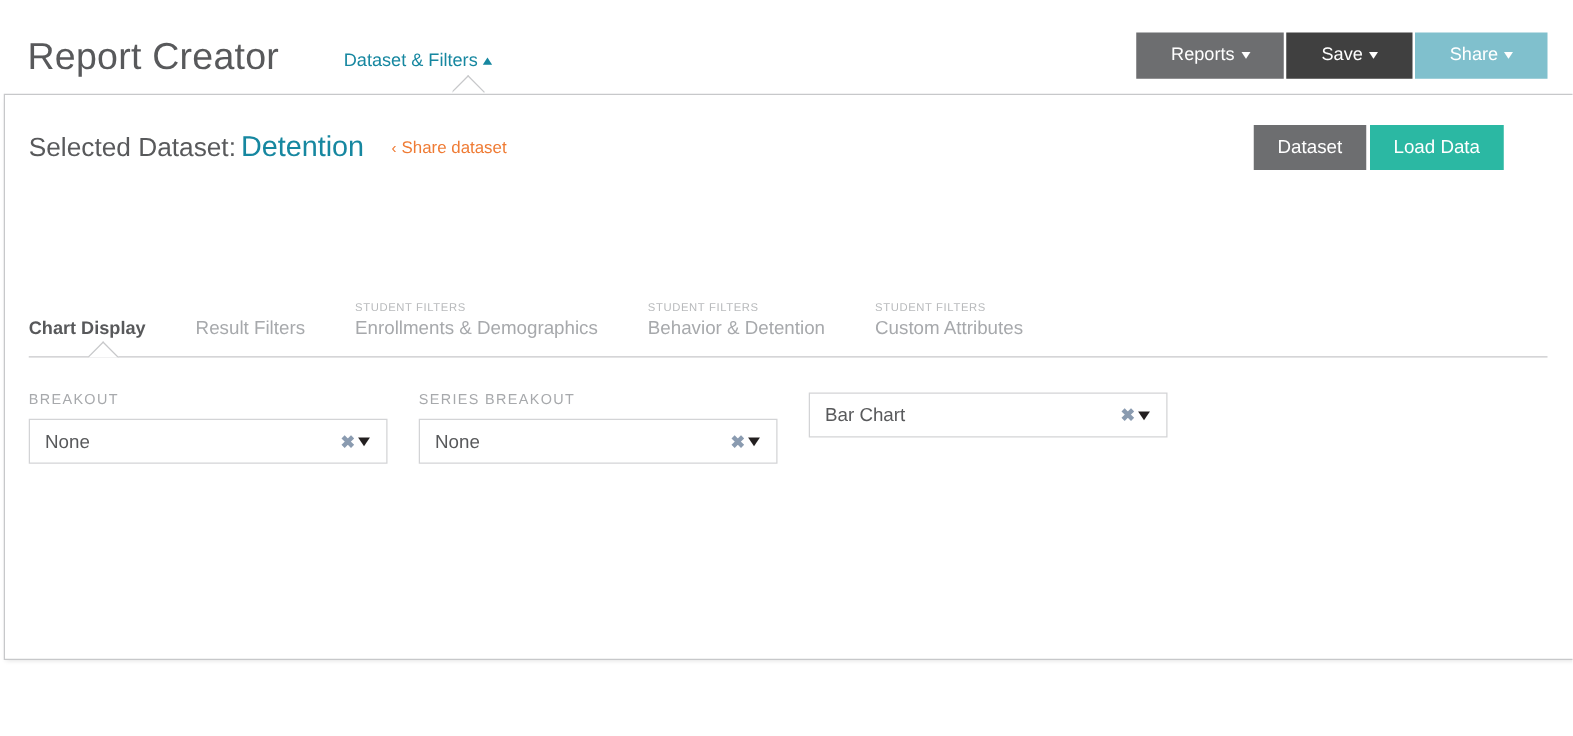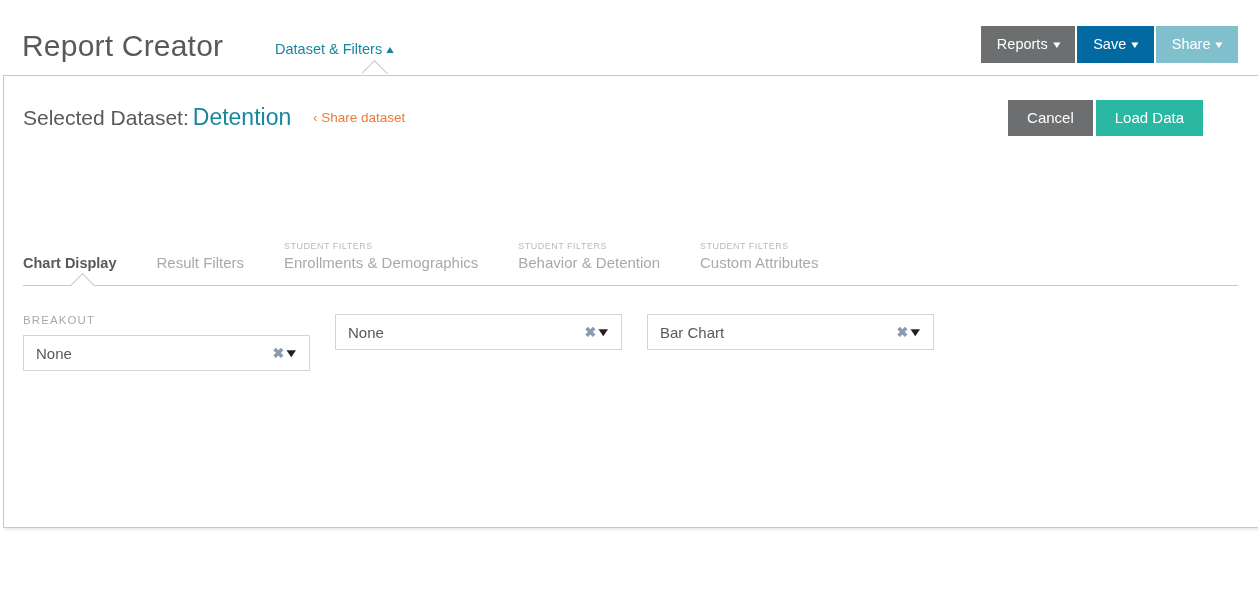--- a/index.html
+++ b/index.html
@@ -57,39 +57,39 @@
   .topbtns {
     position: absolute;
     right: 20px;
     top: 26px;
     display: flex;
     gap: 2px;
   }
   .topbtn {
     height: 37px;
     line-height: 37px;
-    padding: 0 16px;
+    padding: 0 28px;
     color: #ffffff;
     font-size: 14.5px;
     text-align: center;
     white-space: nowrap;
     cursor: pointer;
     border: none;
     font-family: "Liberation Sans", sans-serif;
   }
   .topbtn .cv {
     display: inline-block;
     margin-left: 6px;
     font-size: 11px;
     transform: scaleX(1.3);
     position: relative;
     top: -1px;
   }
   .btn-reports { background: #6d6e70; }
-  .btn-save    { background: #0369a1; }
+  .btn-save    { background: #404040; }
   .btn-share   { background: #80c0cd; }
 
   
   .panel {
     position: absolute;
     left: 3px;
     top: 75px;
     width: 1262px;
     height: 453px;
     background: #ffffff;
@@ -316,21 +316,21 @@
 
 <div class="panel-notch"></div>
 
 <div class="panel">
 
   <div class="dataset-row">
     <span class="ds-label">Selected Dataset:</span><span class="ds-value">Detention</span><span class="change-dataset"><span class="lt">‹</span><span>Share dataset</span></span>
   </div>
 
   <div class="panel-btns">
-    <button class="pbtn btn-cancel">Cancel</button>
+    <button class="pbtn btn-cancel">Dataset</button>
     <button class="pbtn btn-loaddata">Load Data</button>
   </div>
 
   <div class="tabstrip">
     <div class="tabs">
       <div class="tab active">
         <span class="tab-sup"></span>
         <span class="tab-label">Chart Display</span>
       </div>
       <div class="tab">
@@ -359,20 +359,21 @@
     <div class="field">
       <div class="field-label">BREAKOUT</div>
       <div class="select">
         <span class="select-value">None</span>
         <span class="clear-x">✖</span>
         <span class="caret-dn">▼</span>
       </div>
     </div>
 
     <div class="field">
+      <div class="field-label">SERIES BREAKOUT</div>
       <div class="select">
         <span class="select-value">None</span>
         <span class="clear-x">✖</span>
         <span class="caret-dn">▼</span>
       </div>
     </div>
 
     <div class="field">
       <div class="select">
         <span class="select-value">Bar Chart</span>

